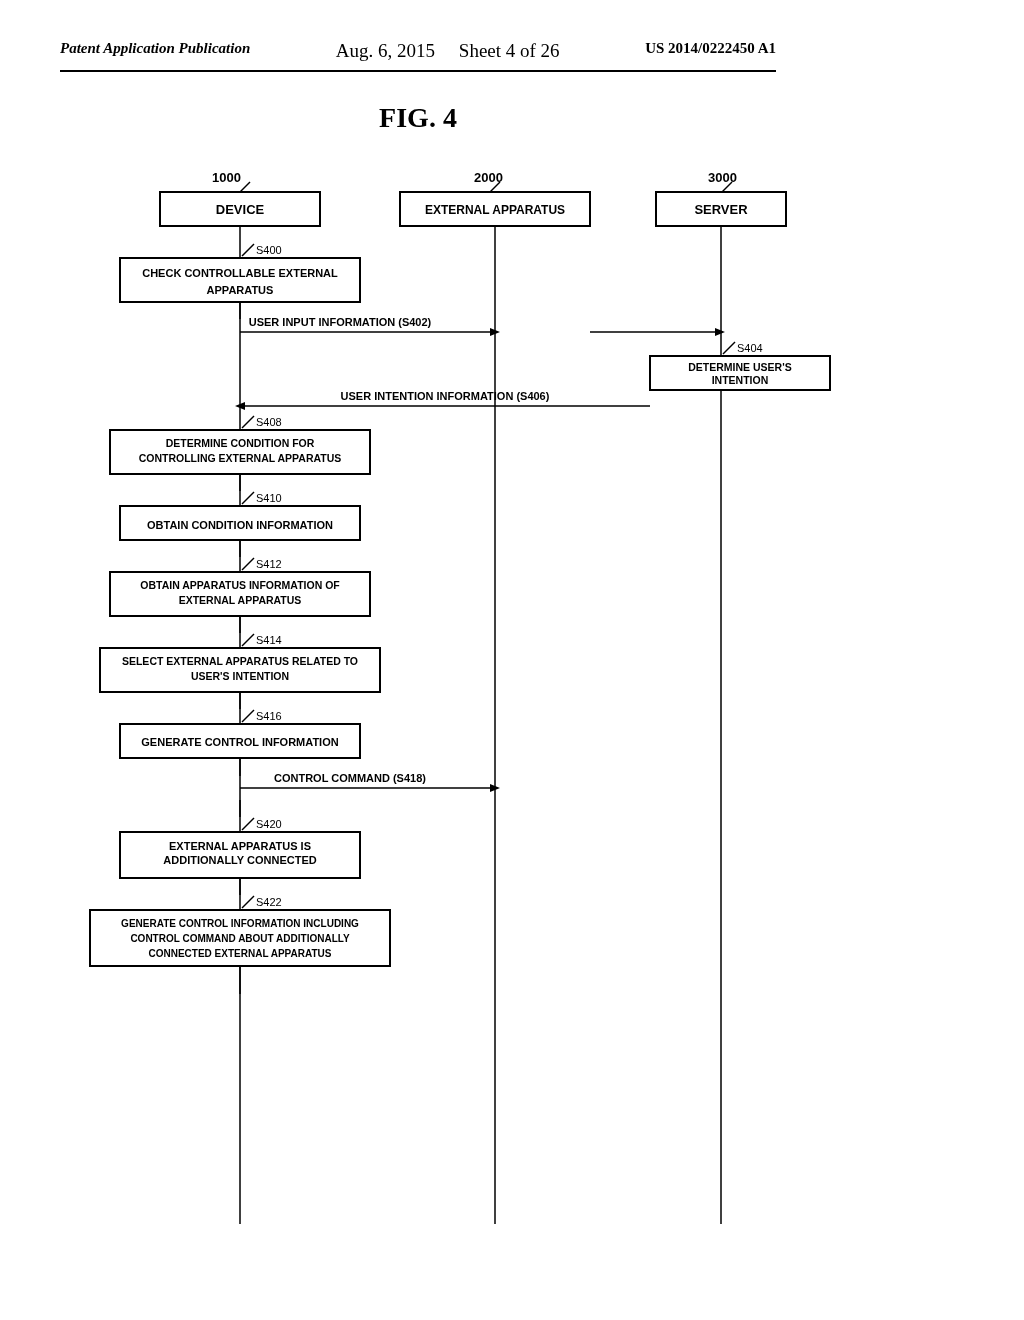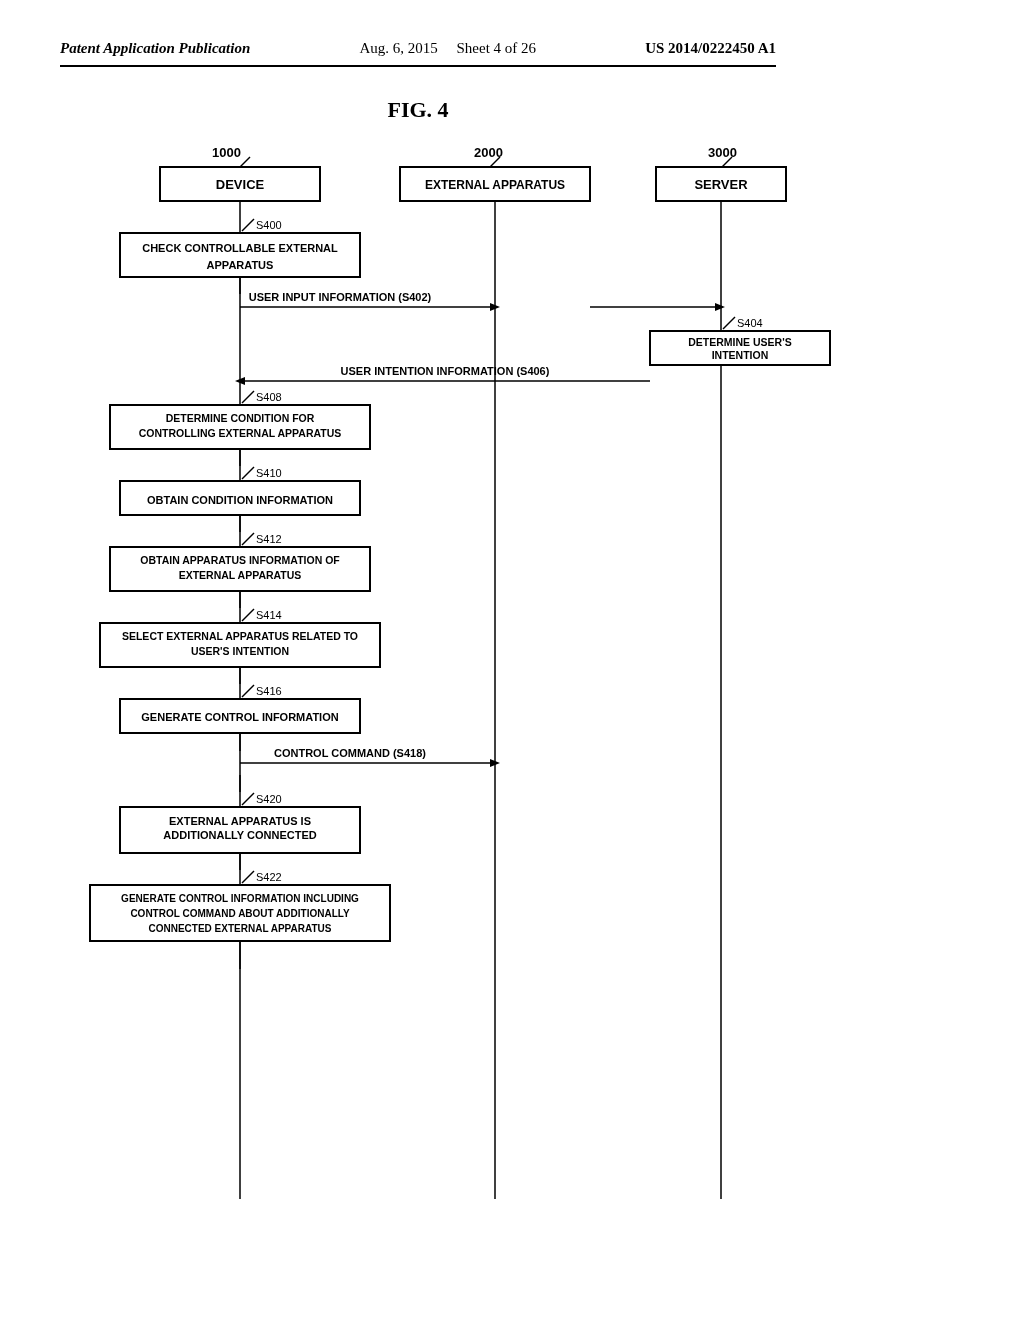--- a/index.html
+++ b/index.html
@@ -23,32 +23,32 @@
       border-bottom: 2px solid #000;
       padding-bottom: 8px;
       margin-bottom: 30px;
     }
     .header-left {
       font-size: 15px;
       font-weight: bold;
       font-style: italic;
     }
     .header-center {
-      font-size: 15px;
+      font-size: 19px;
       text-align: left;
     }
     .header-right {
       font-size: 15px;
       font-weight: bold;
     }
     .fig-title {
       text-align: center;
-      font-size: 22px;
+      font-size: 28px;
       font-weight: bold;
-      margin-bottom: 16px;
+      margin-bottom: 30px;
       margin-top: 30px;
     }
     
     .diagram-svg {
       width: 780px;
       display: block;
     }
   </style>
 </head>
 <body>

